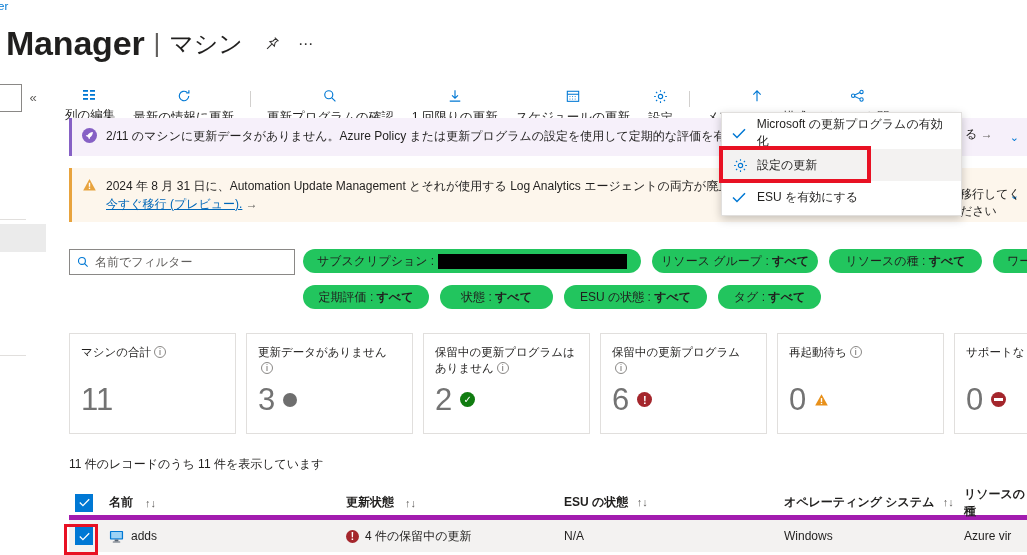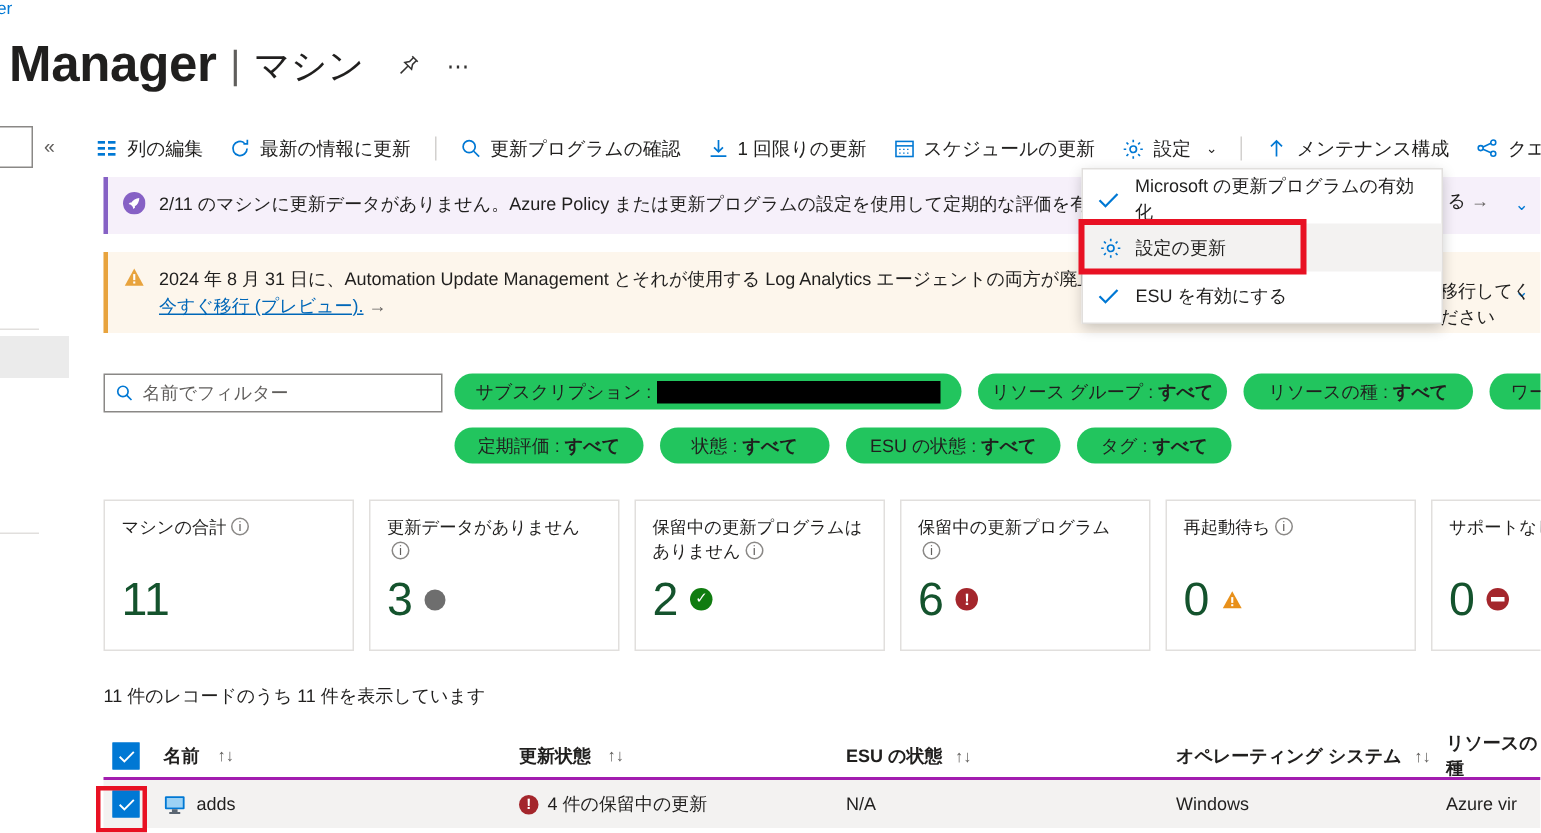--- a/index.html
+++ b/index.html
@@ -42,21 +42,21 @@
   .title-dots { margin-left: 18px; color: #323130; font-size: 15px; letter-spacing: 1px; }
 
   
   .cmdbar {
     position: absolute; left: 56px; top: 84px; right: 0; height: 30px;
     display: flex; align-items: center; gap: 0px;
     font-size: 12.5px; color: #201f1e; white-space: nowrap;
   }
   .cmd {
     display: inline-flex; align-items: center; gap: 6px;
-    padding: 4px 9px; height: 28px; cursor: default;
+    padding: 4px 9px; height: 28px; cursor: default; flex-direction: column;
   }
   .cmd .glyph { color: #0078d4; font-size: 14px; display:inline-flex; align-items:center; }
   .cmd-label { color: #201f1e; }
   .cmd-sep { width: 1px; height: 16px; background: #d2d0ce; margin: 0 7px; flex: none; }
   .chev { font-size: 9px; color: #201f1e; margin-left: 4px; }
 
   svg { display: block; }
 
   
   .menu {
@@ -115,42 +115,42 @@
     width: 167px; height: 101px; background: #fff; border: 1px solid #e1dfdd;
     padding: 10px 11px; position: relative;
   }
   .card-title { font-size: 11.5px; line-height: 16px; color: #201f1e; font-weight: 400; }
   .info-i {
     display: inline-block; width: 12px; height: 12px; border: 1px solid #8a8886;
     border-radius: 50%; font-size: 9px; line-height: 10px; text-align: center;
     color: #605e5c; vertical-align: 1px; margin-left: 3px;
   }
   .card-val-row { position: absolute; left: 11px; bottom: 18px; display: flex; align-items: center; gap: 8px; }
-  .card-val { font-size: 31px; color: #14532d; font-weight: 300; line-height: 1; }
+  .card-val { font-size: 31px; color: #737373; font-weight: 300; line-height: 1; }
   .dot-grey { width: 14px; height: 14px; border-radius: 50%; background: #6e6e6e; }
   .badge-ok {
     width: 15px; height: 15px; border-radius: 50%; background: #107c10;
     color:#fff; font-size:10px; display:flex; align-items:center; justify-content:center;
   }
   .badge-err {
     width: 15px; height: 15px; border-radius: 50%; background: #a4262c;
     color:#fff; font-size:11px; font-weight:700; display:flex; align-items:center; justify-content:center;
   }
   .badge-block {
     width: 15px; height: 15px; border-radius: 50%; background: #a4262c;
     display:flex; align-items:center; justify-content:center;
   }
   .badge-block i { display:block; width:9px; height:2.5px; background:#fff; }
 
   
   .record-count { position: absolute; left: 69px; top: 456px; font-size: 12px; color: #201f1e; }
   .tbl { position: absolute; left: 69px; top: 490px; right: 0; }
   .thead {
     display: flex; align-items: center; height: 30px; font-size: 12px;
-    font-weight: 700; color: #201f1e; border-bottom: 2px solid #a21caf;
+    font-weight: 700; color: #201f1e; border-bottom: 5px solid #a21caf;
   }
   .trow {
     display: flex; align-items: center; height: 32px; font-size: 12px;
     color: #201f1e; background: #f3f2f1;
   }
   .c-chk { width: 40px; padding-left: 6px; flex: none; }
   .c-name { width: 237px; flex: none; display: flex; align-items: center; gap: 7px; }
   .c-upd { width: 218px; flex: none; display: flex; align-items: center; gap: 6px; }
   .c-esu { width: 220px; flex: none; }
   .c-os { width: 180px; flex: none; }

